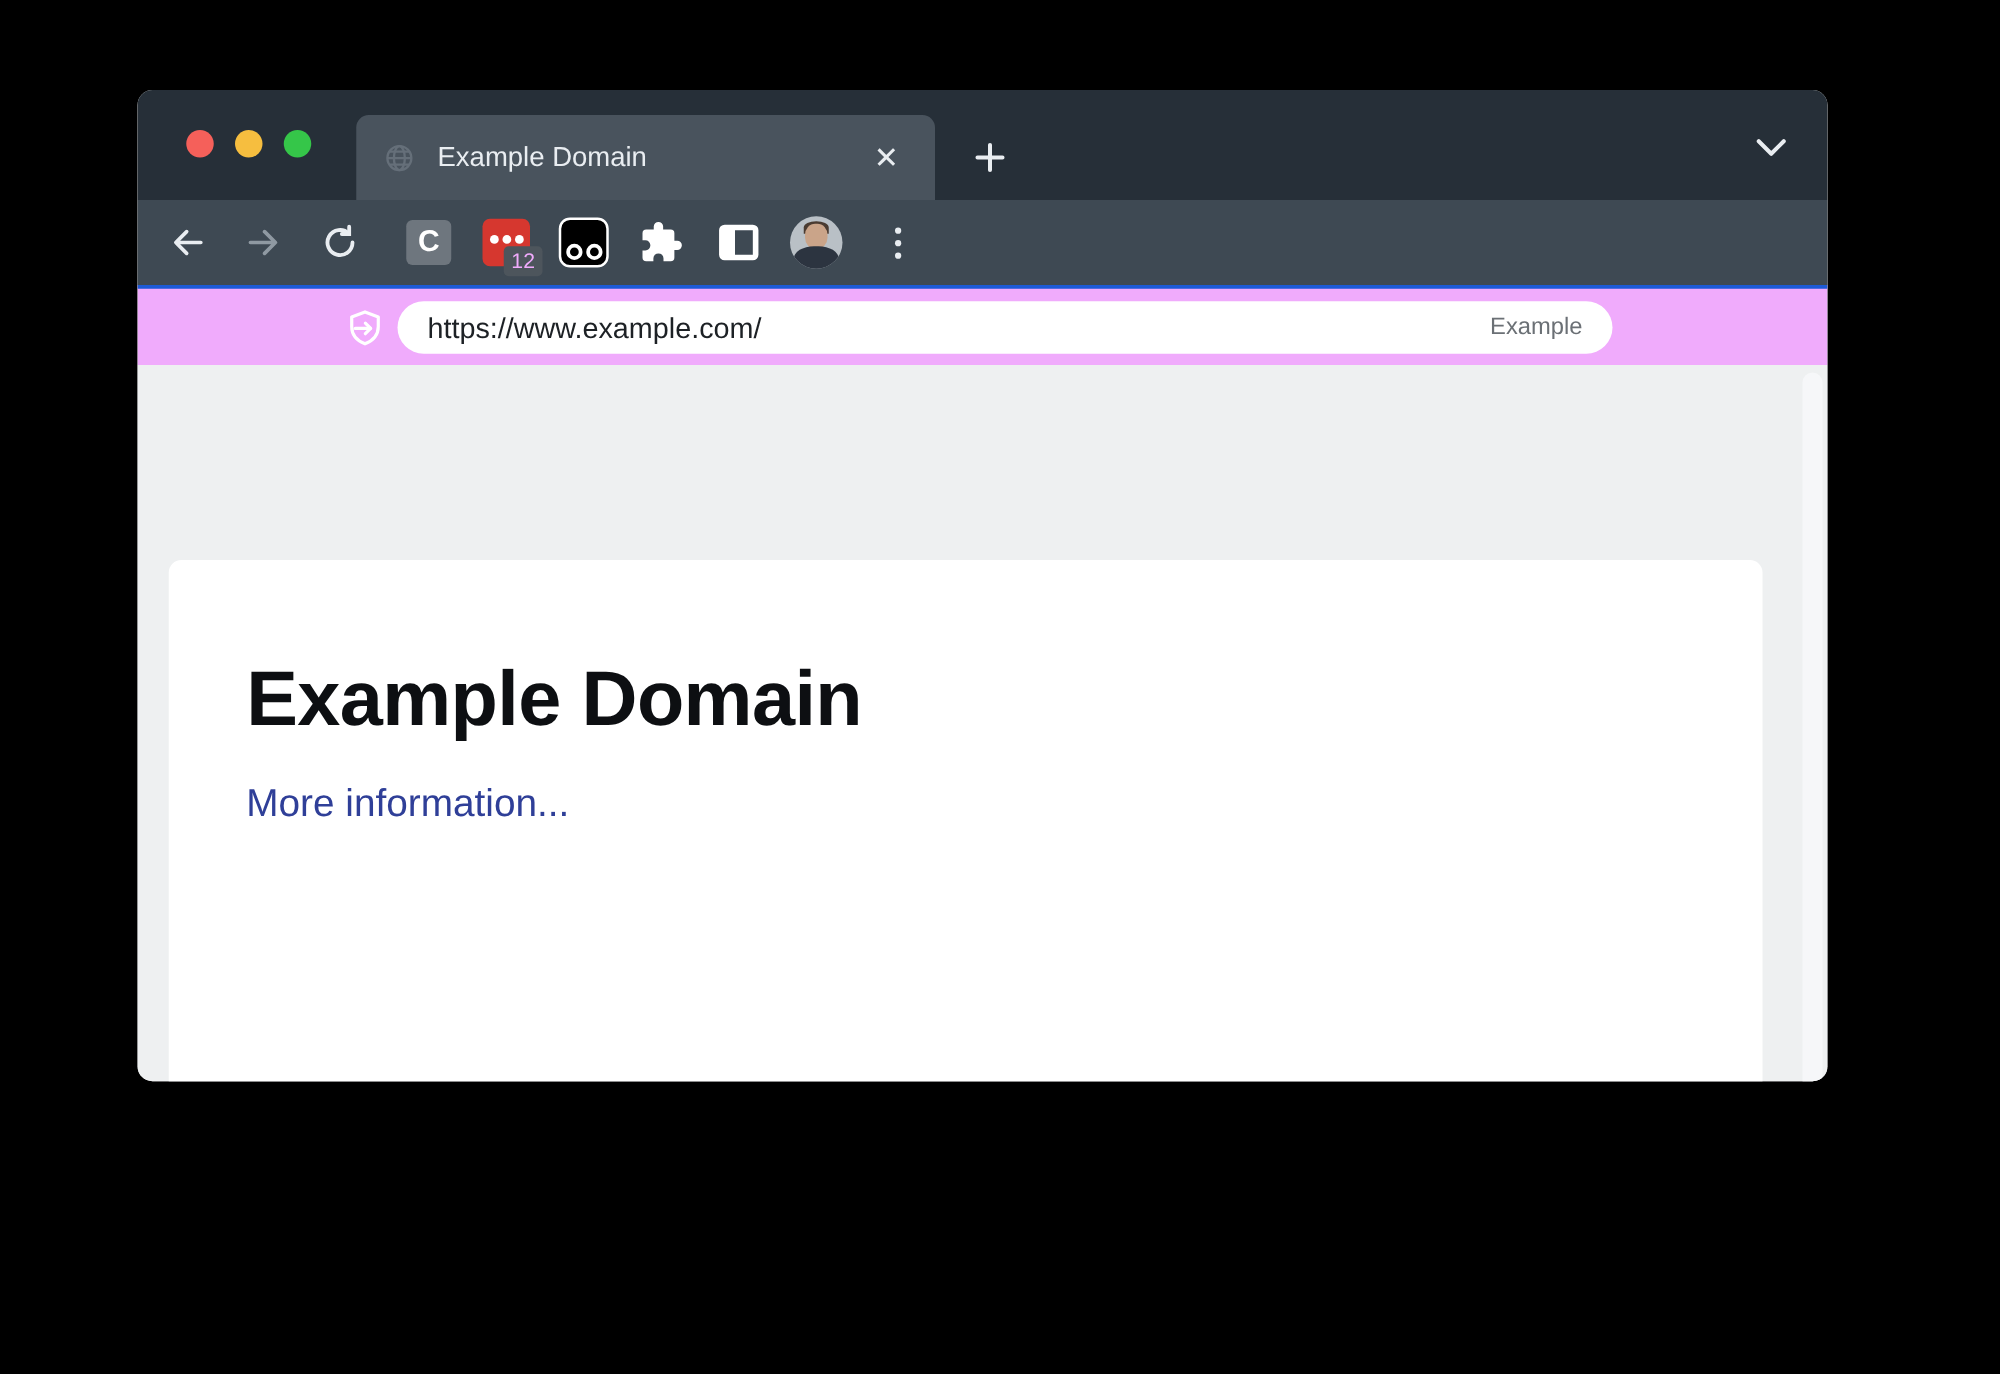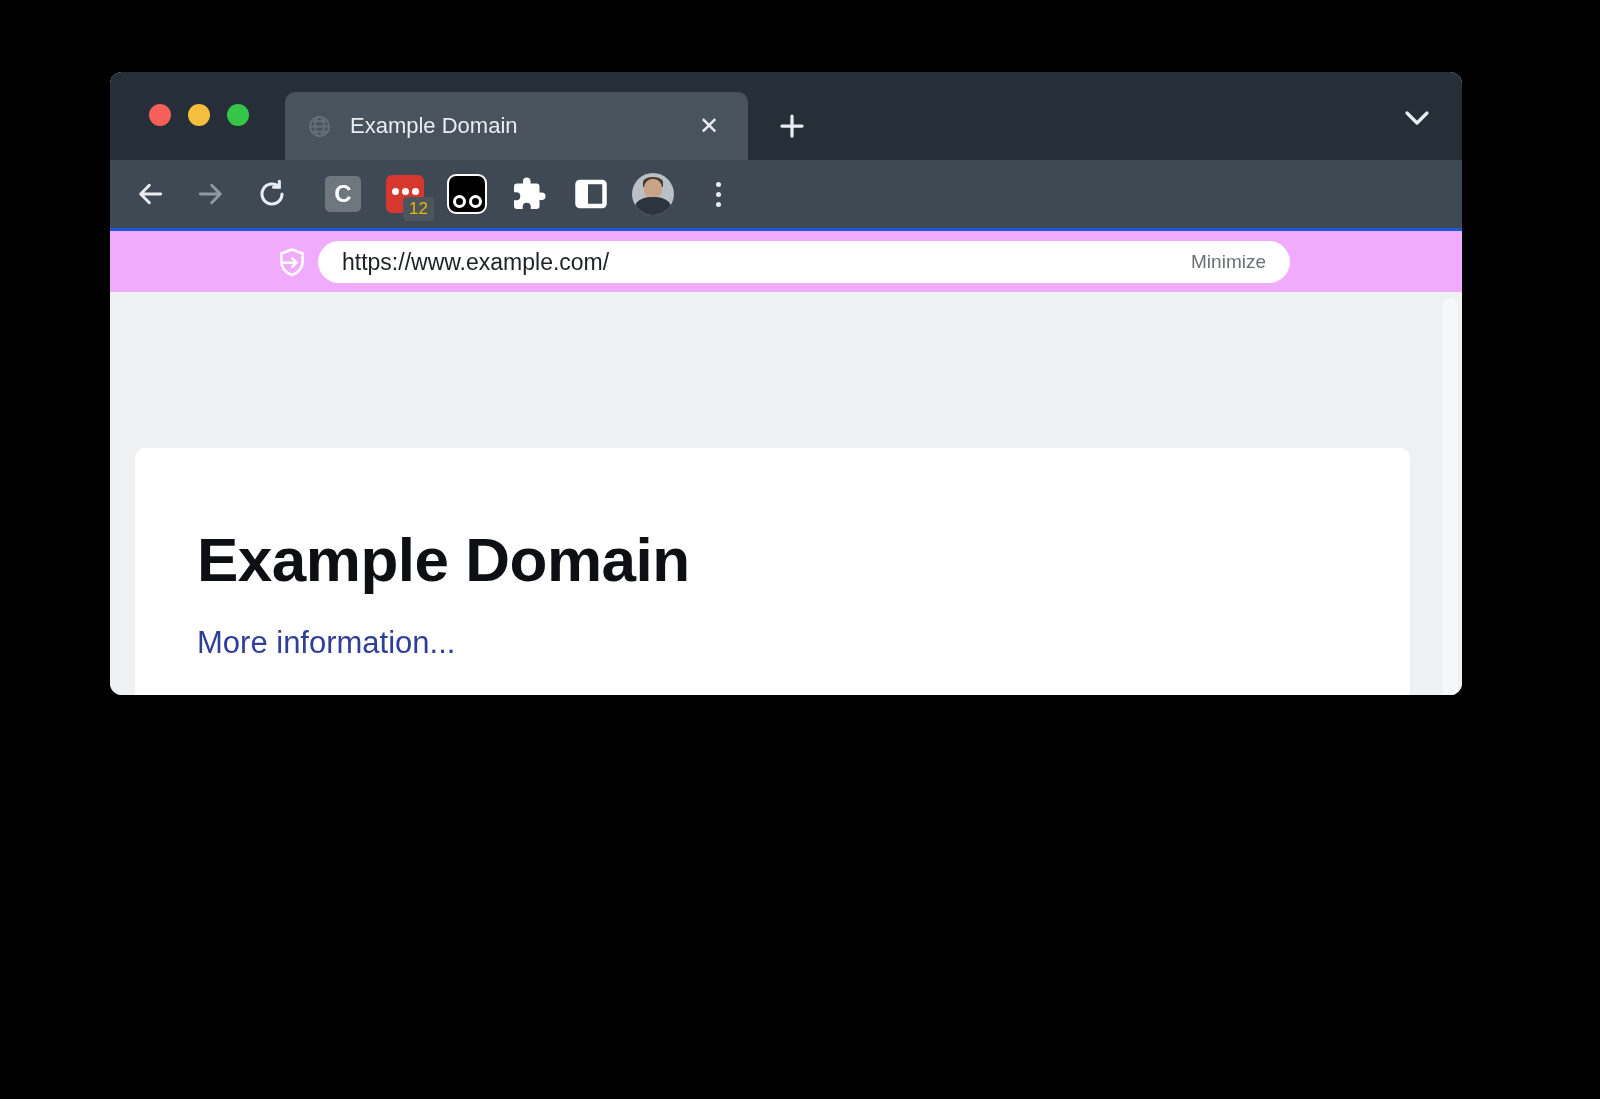--- a/index.html
+++ b/index.html
@@ -1,19 +1,19 @@
 <!DOCTYPE html>
 <html><head>
 <meta charset="utf-8">
 <style>
   * { margin:0; padding:0; box-sizing:border-box; }
   html,body { width:1600px; height:1099px; background:#000; font-family:"Liberation Sans", sans-serif; overflow:hidden; }
 
   .window {
-    position:absolute; left:110px; top:72px; width:1352px; height:623px;
+    position:absolute; left:110px; top:72px; width:1352px; height:793px;
     border-radius:12px; overflow:hidden; background:#eef0f1;
     box-shadow:0 18px 50px rgba(0,0,0,.6);
   }
 
   
   .tabstrip { position:relative; height:88px; background:#262f38; }
   .traffic { position:absolute; top:32px; left:39px; display:flex; gap:17px; }
   .traffic span { width:22px; height:22px; border-radius:50%; display:block; }
   .tl-red    { background:#f5605a; }
   .tl-yellow { background:#f6be3f; }
@@ -49,21 +49,21 @@
   .omnibox .url-text { color:#eceff1; font-size:25px; flex:1; white-space:nowrap; overflow:hidden; margin-left:14px; letter-spacing:.2px; }
   .omni-icon { width:40px; height:40px; display:flex; align-items:center; justify-content:center; flex:0 0 auto; }
 
   .ext-area { display:flex; align-items:center; margin-left:26px; gap:20px; }
   .ext-slot { width:42px; height:42px; display:flex; align-items:center; justify-content:center; position:relative; }
 
   .ext-c { width:36px; height:36px; background:#6e767e; border-radius:5px; color:#fff;
     font-size:24px; font-weight:bold; display:flex; align-items:center; justify-content:center; }
   .ext-red { width:38px; height:38px; background:#d6372f; border-radius:6px; display:flex; align-items:center; justify-content:center; gap:3px; padding-bottom:6px;}
   .ext-red i { width:7px; height:7px; border-radius:50%; background:#fff; display:block; }
-  .ext-badge { position:absolute; right:-8px; bottom:-6px; background:#4d555c; color:#eab308; font-size:17px;
+  .ext-badge { position:absolute; right:-8px; bottom:-6px; background:#4d555c; color:#f0abfc; font-size:17px;
     padding:1px 6px; border-radius:4px; line-height:22px; }
   .ext-black { width:40px; height:40px; background:#000; border:2.5px solid #fff; border-radius:9px;
     display:flex; align-items:flex-end; justify-content:center; gap:3px; padding-bottom:4px; }
   .ext-black i { width:13px; height:13px; border:3px solid #fff; border-radius:50%; display:block; }
 
   .avatar { width:42px; height:42px; border-radius:50%; overflow:hidden; background:#b9c0c6; position:relative; }
   .avatar .head { position:absolute; left:12px; top:6px; width:18px; height:20px; border-radius:45%; background:#caa489; }
   .avatar .hair { position:absolute; left:11px; top:4px; width:20px; height:10px; border-radius:50% 50% 0 0; background:#4a3b31; }
   .avatar .body { position:absolute; left:3px; top:24px; width:36px; height:22px; border-radius:45% 45% 0 0; background:#2c3440; }
 
@@ -199,21 +199,21 @@
   <div class="bluebar">
     <div class="shield-wrap">
       <svg width="34" height="36" viewBox="0 0 24 24" fill="none" stroke="#fff" stroke-width="1.8" stroke-linecap="round" stroke-linejoin="round">
         <path d="M12 2.5l7.5 2.8v5.4c0 4.8-3.2 8.1-7.5 9.8-4.3-1.7-7.5-5-7.5-9.8V5.3z"></path>
         <path d="M6.5 11.8h8.5"></path>
         <path d="M12.2 8.8l3 3-3 3"></path>
       </svg>
     </div>
     <div class="iso-input">
       <span class="iso-url">https://www.example.com/</span>
-      <span class="iso-min">Minimize</span>
+      <span class="iso-min">Example</span>
     </div>
   </div>
 
   <div class="page">
     <div class="card">
       <h1>Example Domain</h1>
       <a href="#">More information...</a>
     </div>
     <div class="scrollbar-thumb"></div>
   </div>

